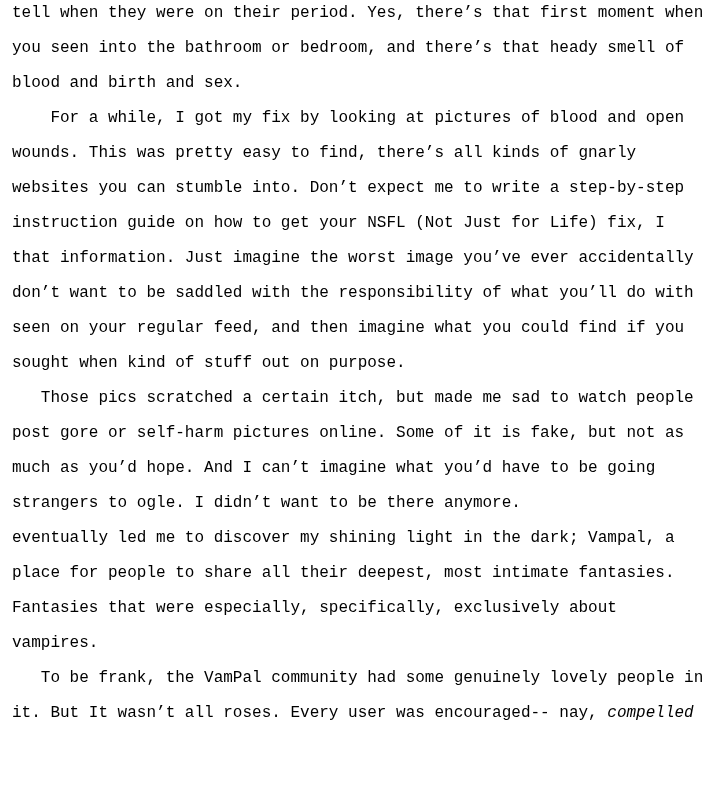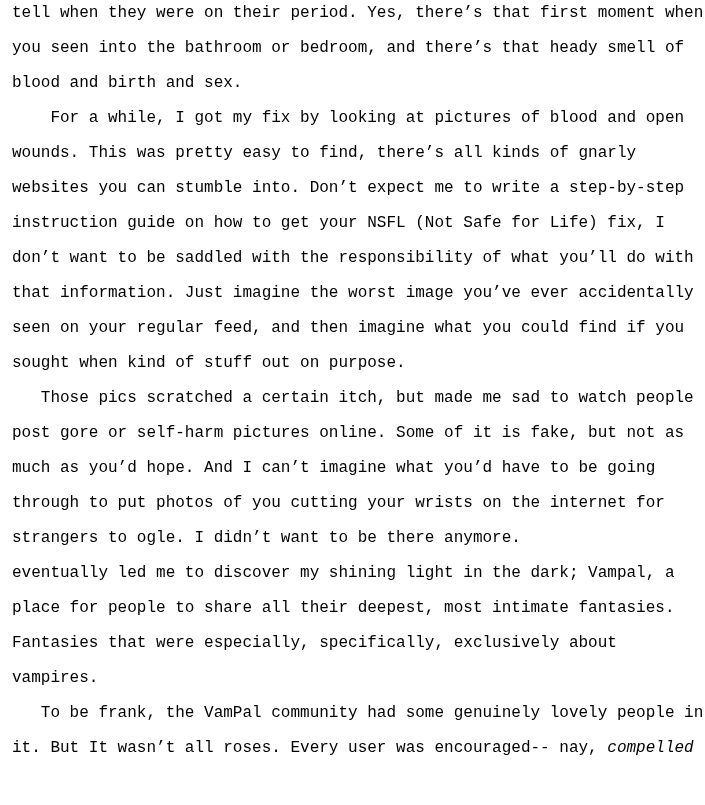--- a/index.html
+++ b/index.html
@@ -39,29 +39,28 @@
 <body>
 
 <div class="page">
   <div class="text-body" id="text-body">
       <div class="line"><span>tell when they were on their period. Yes, there’s that first moment when</span></div>
       <div class="line"><span>you seen into the bathroom or bedroom, and there’s that heady smell of</span></div>
       <div class="line"><span>blood and birth and sex.</span></div>
       <div class="line"><span>    For a while, I got my fix by looking at pictures of blood and open</span></div>
       <div class="line"><span>wounds. This was pretty easy to find, there’s all kinds of gnarly</span></div>
       <div class="line"><span>websites you can stumble into. Don’t expect me to write a step-by-step</span></div>
-      <div class="line"><span>instruction guide on how to get your NSFL (Not Safe for Life) fix, I</span></div>
+      <div class="line"><span>instruction guide on how to get your NSFL (Not Just for Life) fix, I</span></div>
+      <div class="line"><span>that information. Just imagine the worst image you’ve ever accidentally</span></div>
       <div class="line"><span>don’t want to be saddled with the responsibility of what you’ll do with</span></div>
-      <div class="line"><span>that information. Just imagine the worst image you’ve ever accidentally</span></div>
       <div class="line"><span>seen on your regular feed, and then imagine what you could find if you</span></div>
       <div class="line"><span>sought when kind of stuff out on purpose.</span></div>
       <div class="line"><span>   Those pics scratched a certain itch, but made me sad to watch people</span></div>
       <div class="line"><span>post gore or self-harm pictures online. Some of it is fake, but not as</span></div>
       <div class="line"><span>much as you’d hope. And I can’t imagine what you’d have to be going</span></div>
-      <div class="line"><span>through to put photos of you cutting your wrists on the internet for</span></div>
       <div class="line"><span>strangers to ogle. I didn’t want to be there anymore.</span></div>
       <div class="line"><span>eventually led me to discover my shining light in the dark; Vampal, a</span></div>
       <div class="line"><span>place for people to share all their deepest, most intimate fantasies.</span></div>
       <div class="line"><span>Fantasies that were especially, specifically, exclusively about</span></div>
       <div class="line"><span>vampires.</span></div>
       <div class="line"><span>   To be frank, the VamPal community had some genuinely lovely people in</span></div>
       <div class="line"><span>it. But It wasn’t all roses. Every user was encouraged-- nay, </span><em>compelled</em></div>
     </div>
 </div>
 

